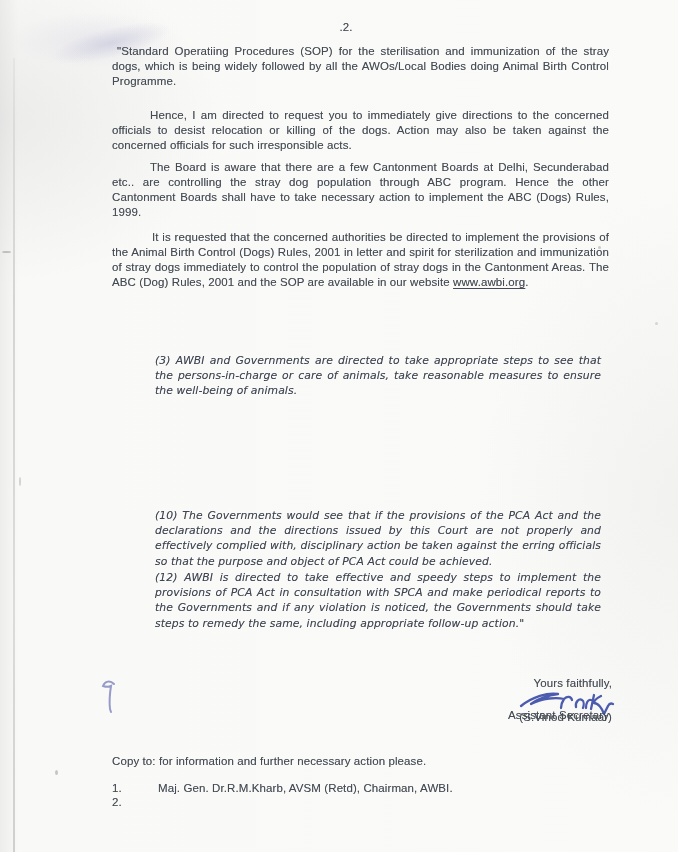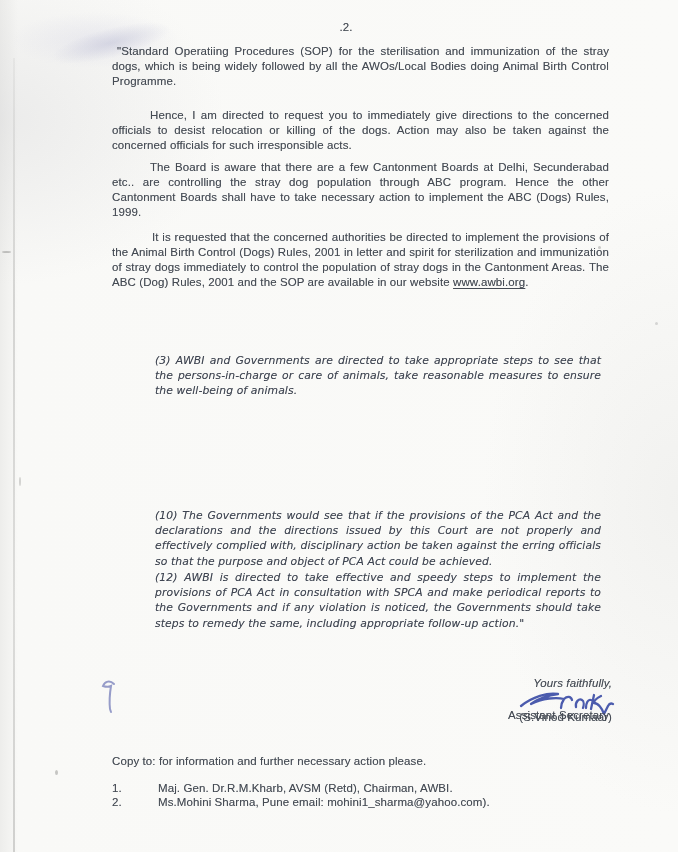--- a/index.html
+++ b/index.html
@@ -38,21 +38,21 @@
     left:155px;width:446px;text-align:justify;
     font-family:"DejaVu Sans",sans-serif;
     font-style:italic;font-size:10.8px;line-height:15.2px;
     color:#3f4552;
   }
   .ind38{text-indent:38px;}
   .ind40{text-indent:40px;}
   .ind73{text-indent:73px;}
   .ind5{text-indent:5px;}
   .weblink{text-decoration:underline;text-underline-offset:2px;}
-  .signblock{top:676px;right:66px;text-align:right;font-style:italic;}
+  .signblock{top:676px;right:66px;text-align:right;}
   .signblock .line{display:block;}
   .sig-svg{position:absolute;top:687px;left:518px;}
   .penmark-svg{position:absolute;top:678px;left:98px;}
   .copyhead{top:754px;left:112px;width:497px;}
   .copyitem{left:112px;width:520px;display:flex;}
   .copyitem .num{width:46px;flex:0 0 46px;}
   .item1{top:781px;}
   .item2{top:795px;}
 </style>
 </head>
@@ -103,16 +103,15 @@
   <div class="txt" style="top:708px;right:69px;text-align:right;">Assistant Secretary</div>
 
   <div class="txt copyhead">Copy to: for information and further necessary action please.</div>
 
   <div class="txt copyitem item1">
     <span class="num">1.</span>
     <span>Maj. Gen. Dr.R.M.Kharb, AVSM (Retd), Chairman, AWBI.</span>
   </div>
   <div class="txt copyitem item2">
     <span class="num">2.</span>
-    <span>Ms.Mohini Sharma, Pune email: mohini1_sharma@yahoo.com).</span>
   </div>
 
 </div>
 
 </body></html>

